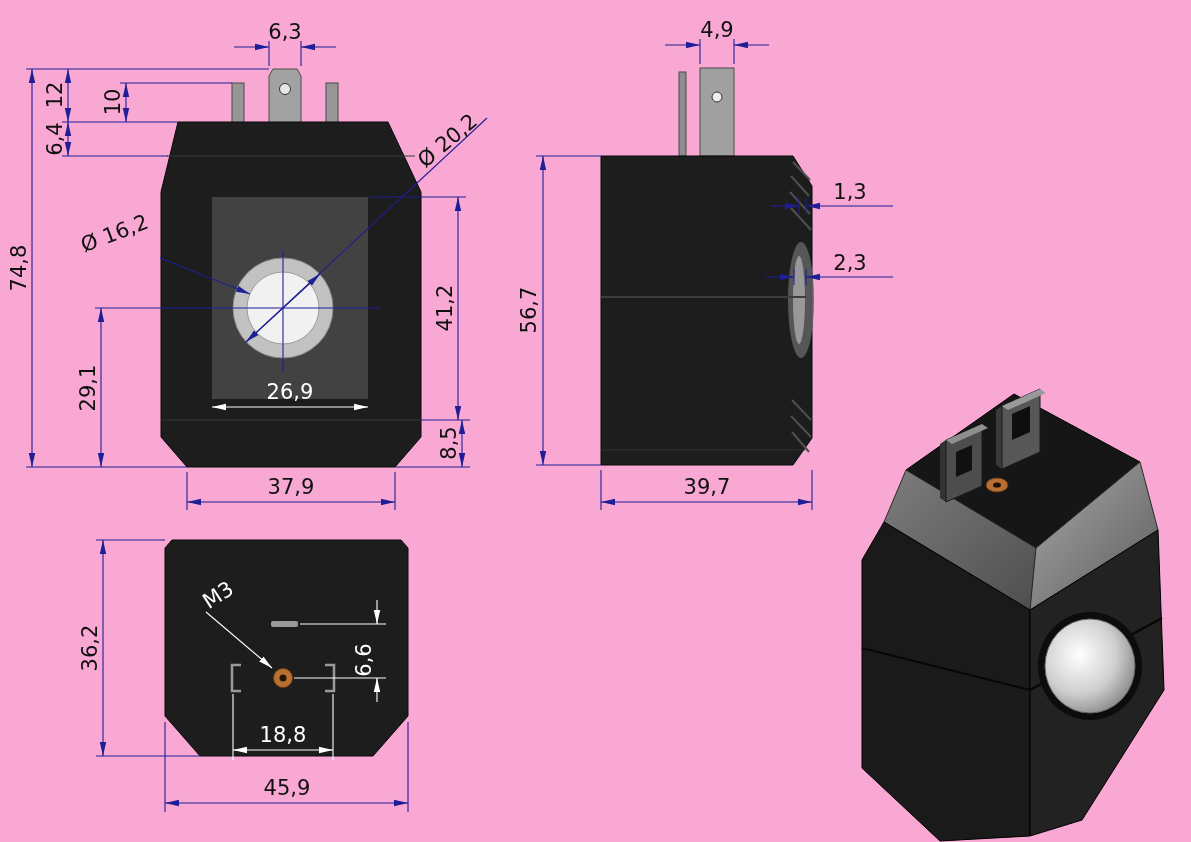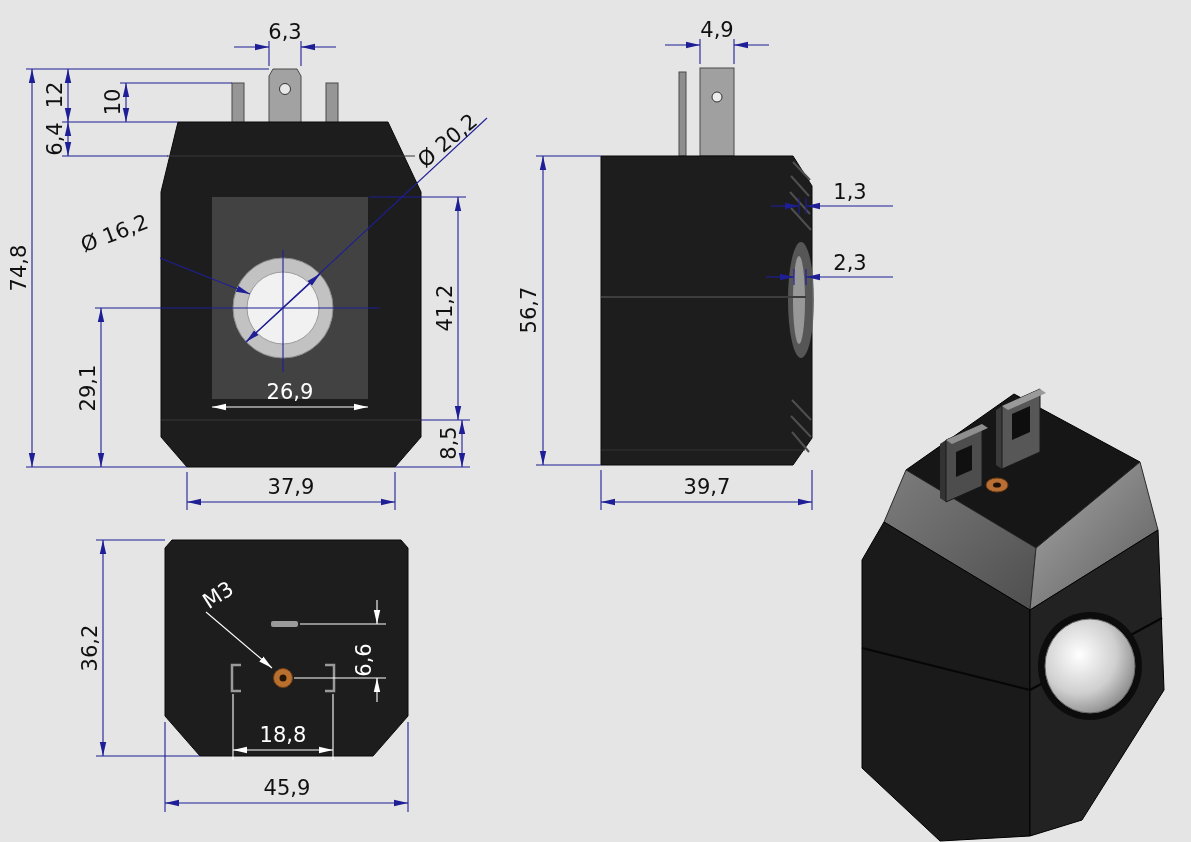--- a/index.html
+++ b/index.html
@@ -1,16 +1,16 @@
 <!DOCTYPE html>
 <html><head>
 <meta charset="utf-8">
 <style>
   html,body{margin:0;padding:0;background:#ffffff;}
-  .stage{position:relative;width:1191px;height:842px;background:#e5e5e5;overflow:hidden;}
+  .stage{position:relative;width:1191px;height:842px;background:#f9a8d4;overflow:hidden;}
   svg text{font-family:"DejaVu Sans","Liberation Sans",sans-serif;font-size:21px;fill:#101010;}
   svg text.wtxt{fill:#ffffff;}
   .dimline{stroke:#1e1e96;stroke-width:1.1;fill:none;}
   .wline{stroke:#ffffff;stroke-width:1.1;fill:none;}
   .bodyline{stroke:#0a0a0a;}
 </style>
 </head>
 <body>
 
 <div class="stage">

